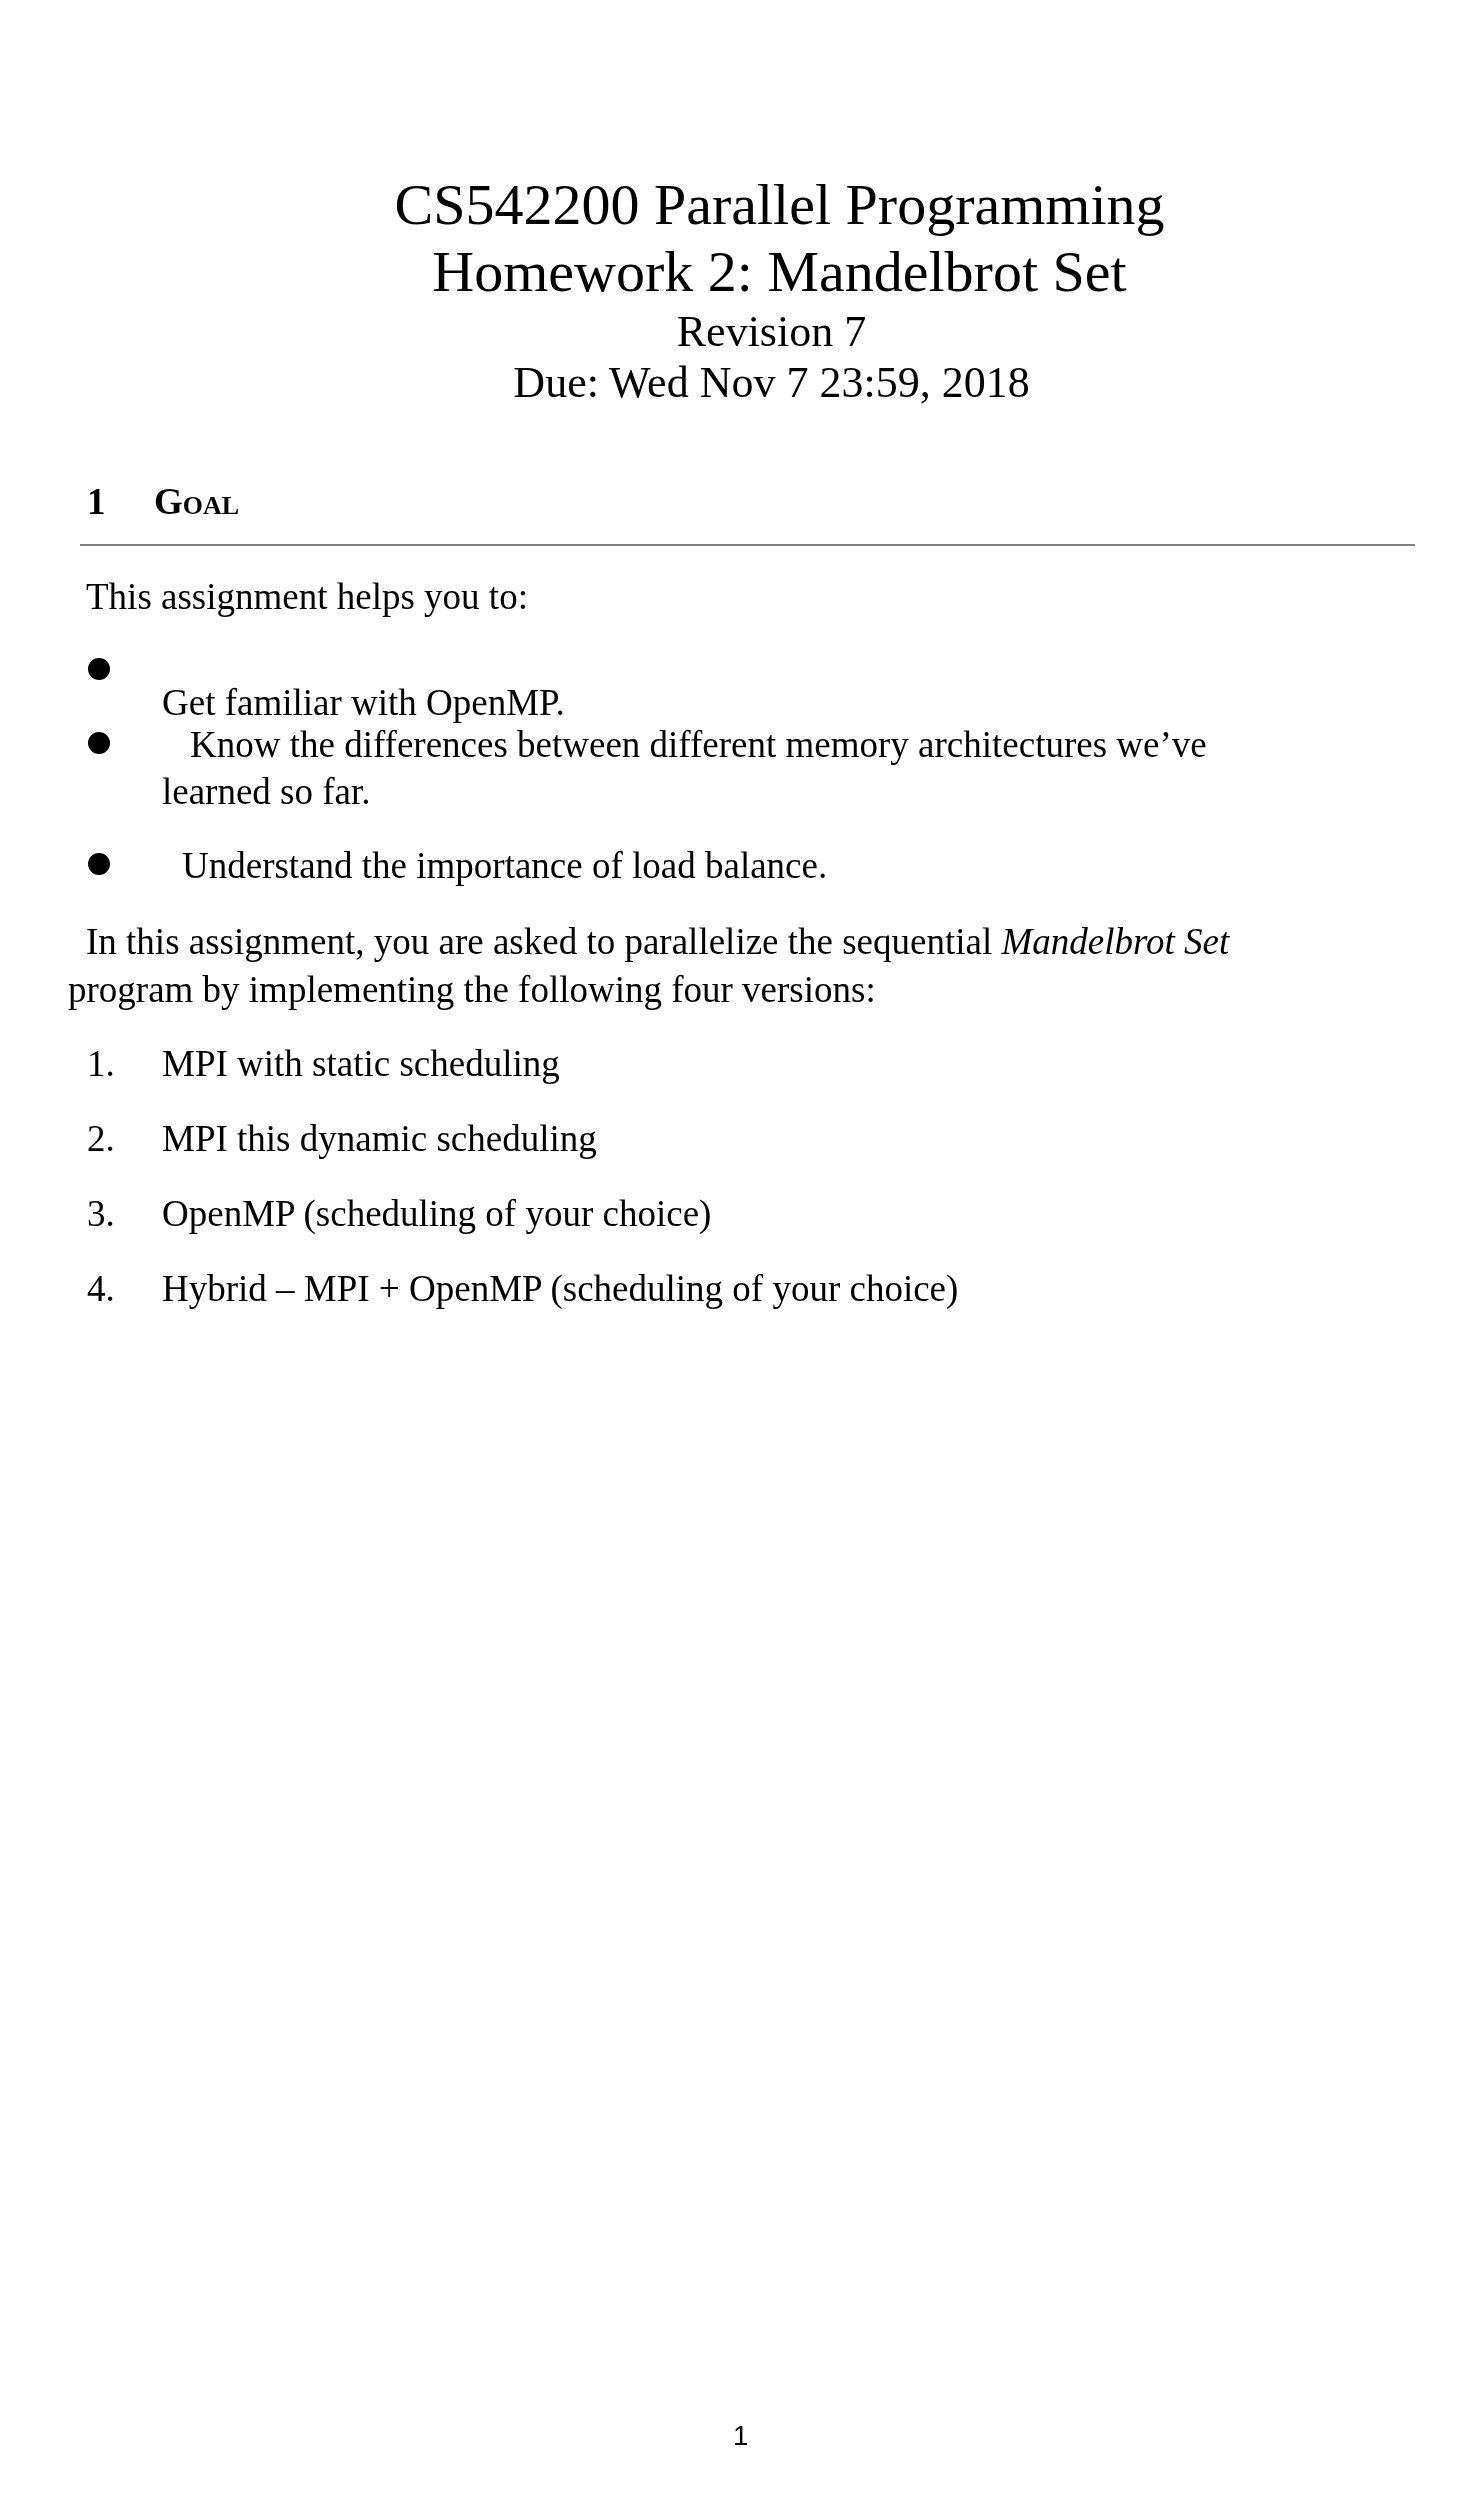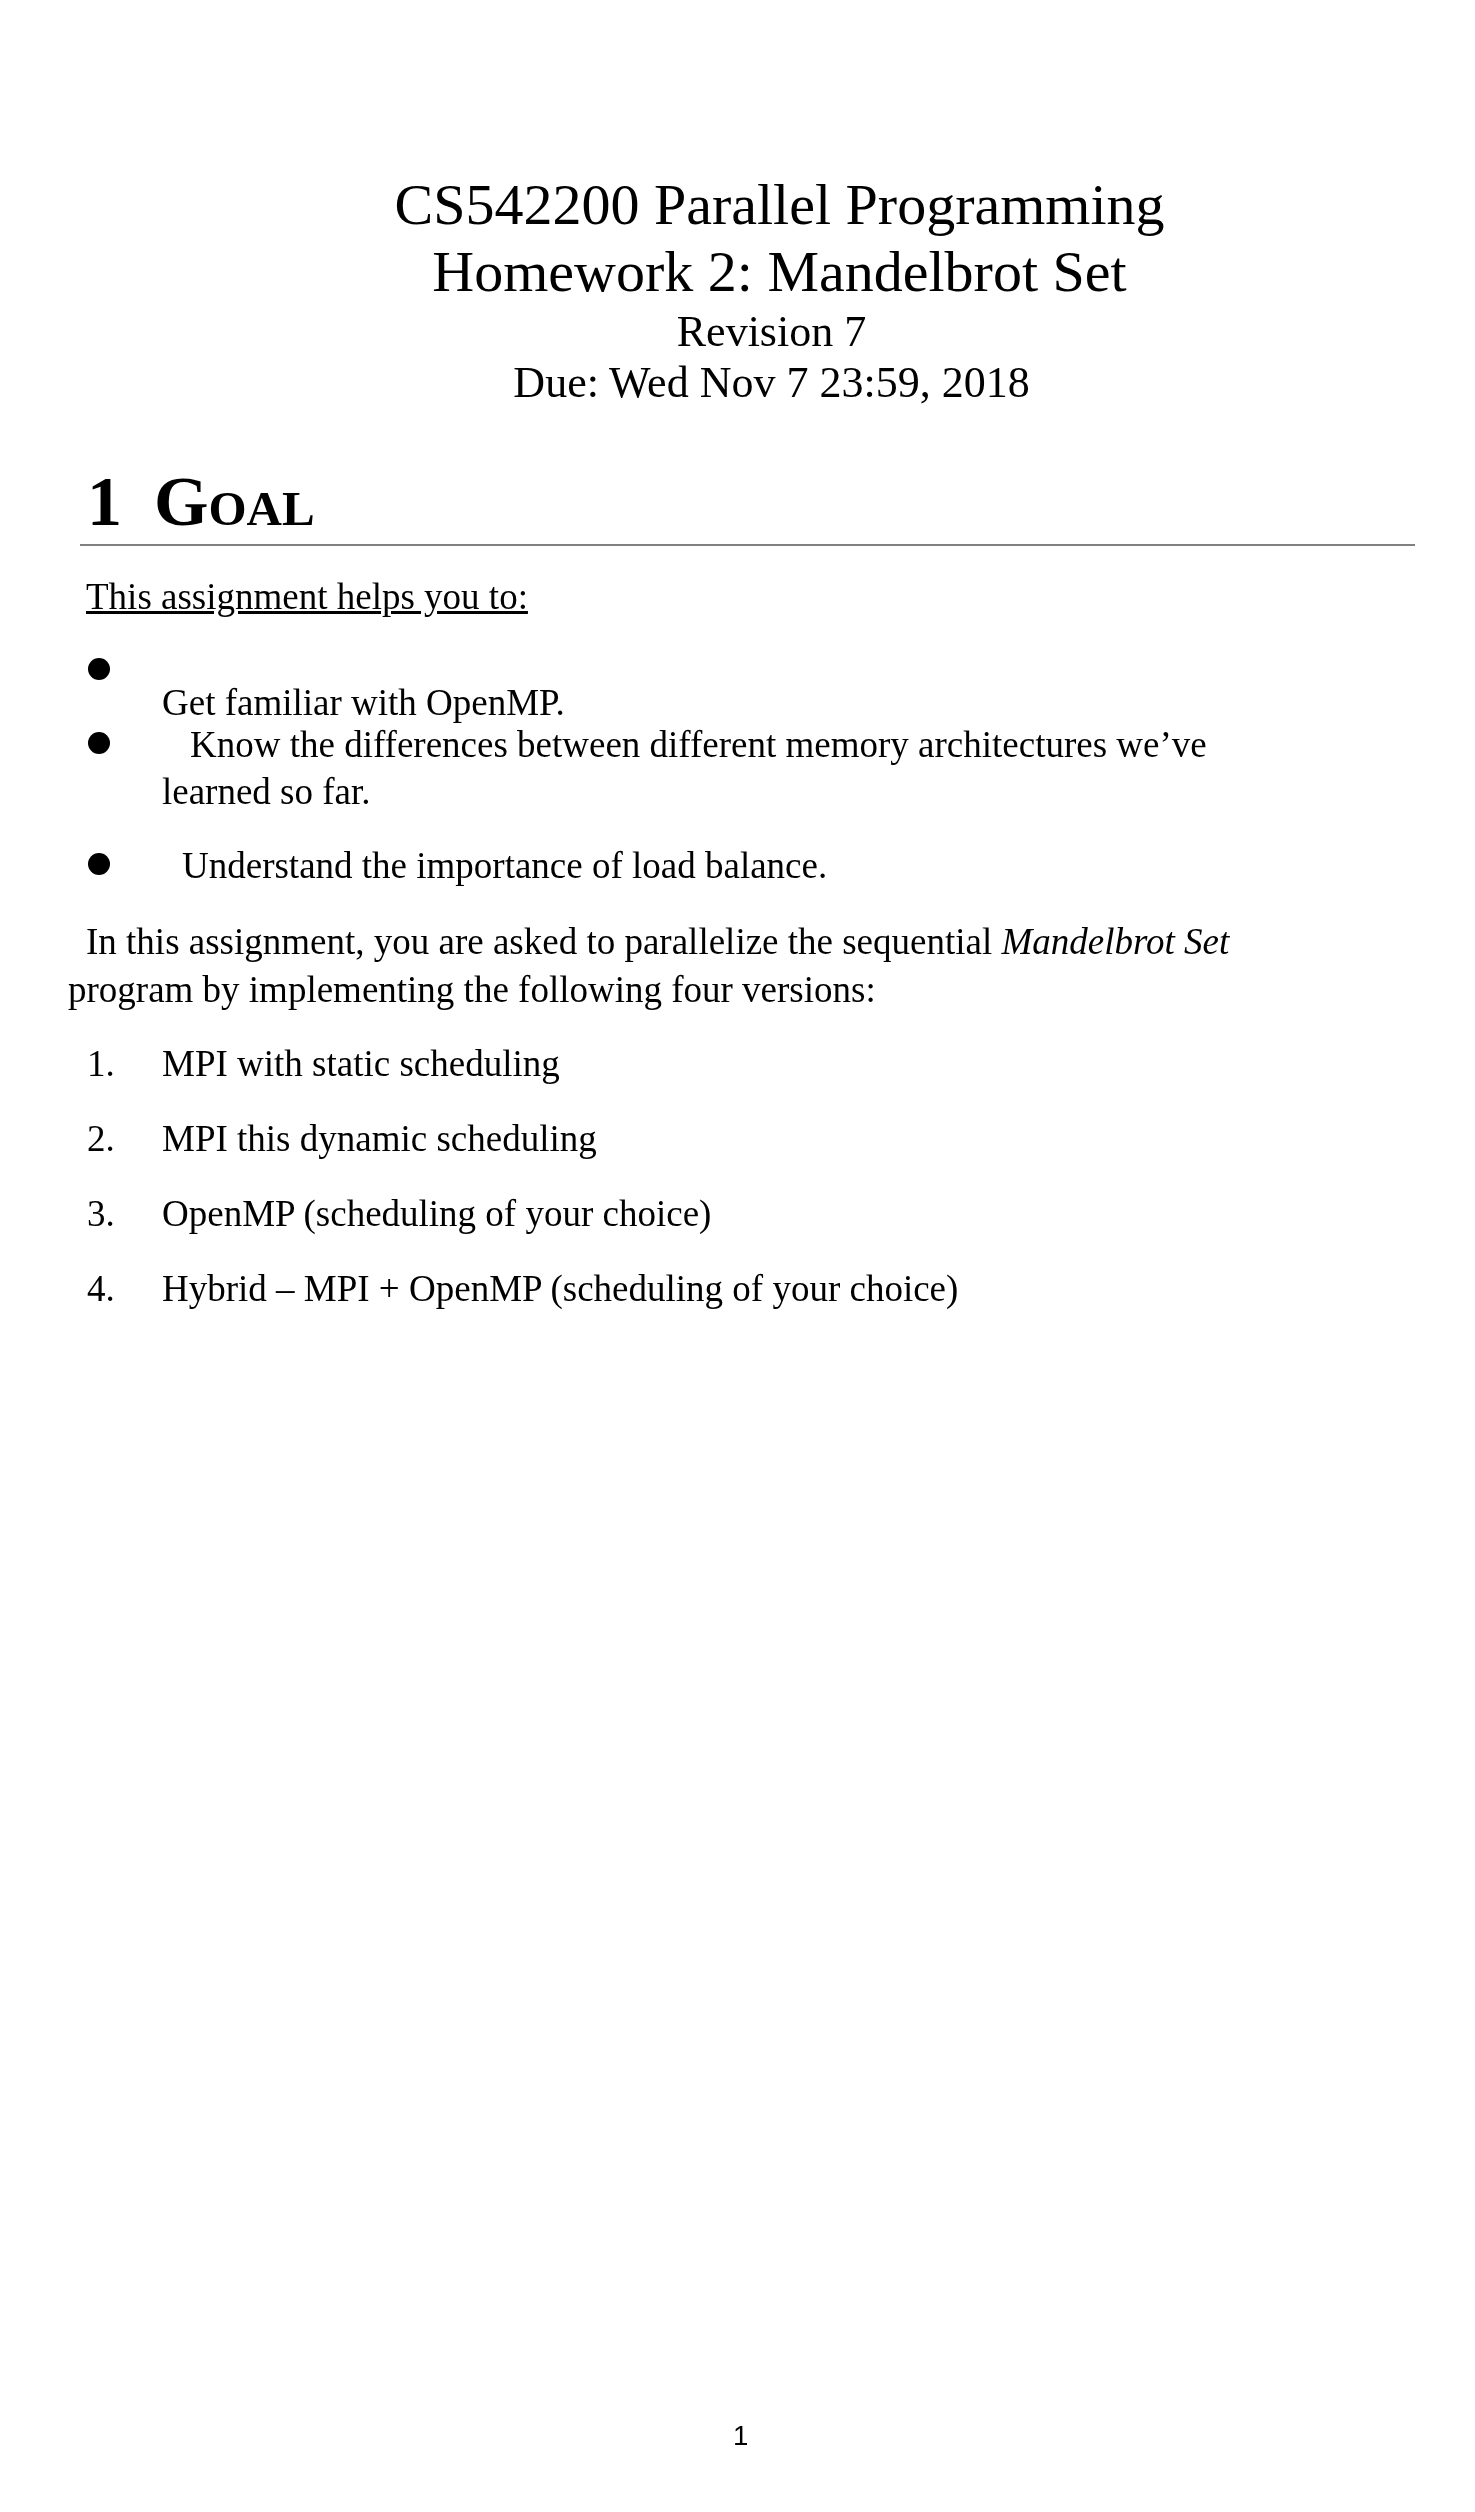--- a/index.html
+++ b/index.html
@@ -24,35 +24,35 @@
     font-family: "Liberation Serif", "DejaVu Serif", serif;
     font-size: 44px; line-height: 44px;
   }
   .revision { top: 310px; left: 34px; }
   .due { top: 361px; left: 34px; }
 
   .heading {
     top: 471px; left: 87px;
     font-family: "Liberation Serif", "DejaVu Serif", serif;
     font-weight: bold;
-    font-size: 70px; line-height: 61px;
+    font-size: 37px; line-height: 61px;
   }
   .heading .num { display: inline-block; width: 67px; }
   .heading .txt { font-variant: small-caps; }
 
   .rule {
     top: 544px; left: 80px; width: 1335px; height: 2.3px;
     background: #808080;
   }
 
   .body-text {
     font-family: "Liberation Serif", "DejaVu Serif", serif;
     font-size: 37px; line-height: 47px;
   }
-  .intro { top: 573px; left: 86px; text-decoration: underline; }
+  .intro { top: 573px; left: 86px; }
 
   .bullet-dot {
     width: 22px; height: 22px; border-radius: 50%;
     background: #000; left: 88px;
   }
   .item-text { left: 162px; }
   .num-label { left: 87px; }
 
   .page-num {
     top: 2420px; left: 0; width: 1475px; text-align: center;

